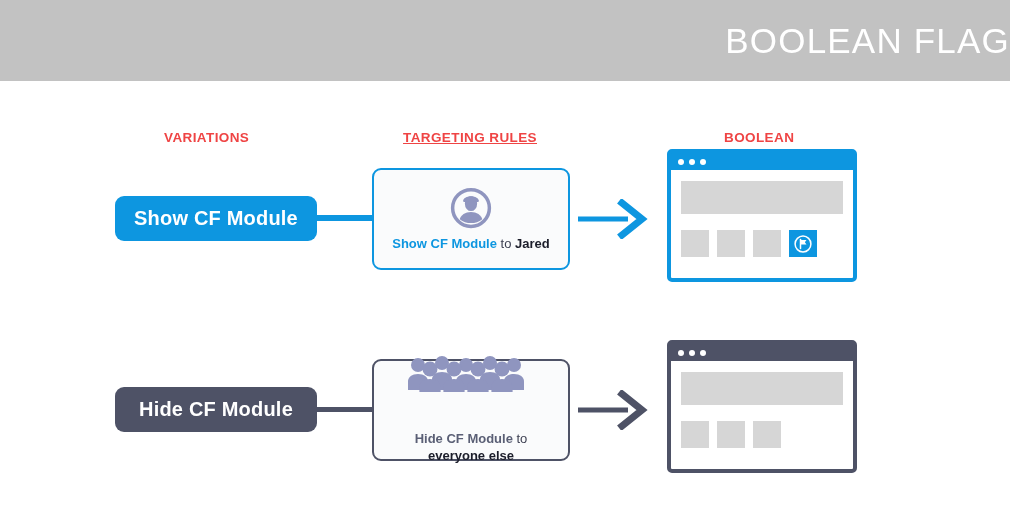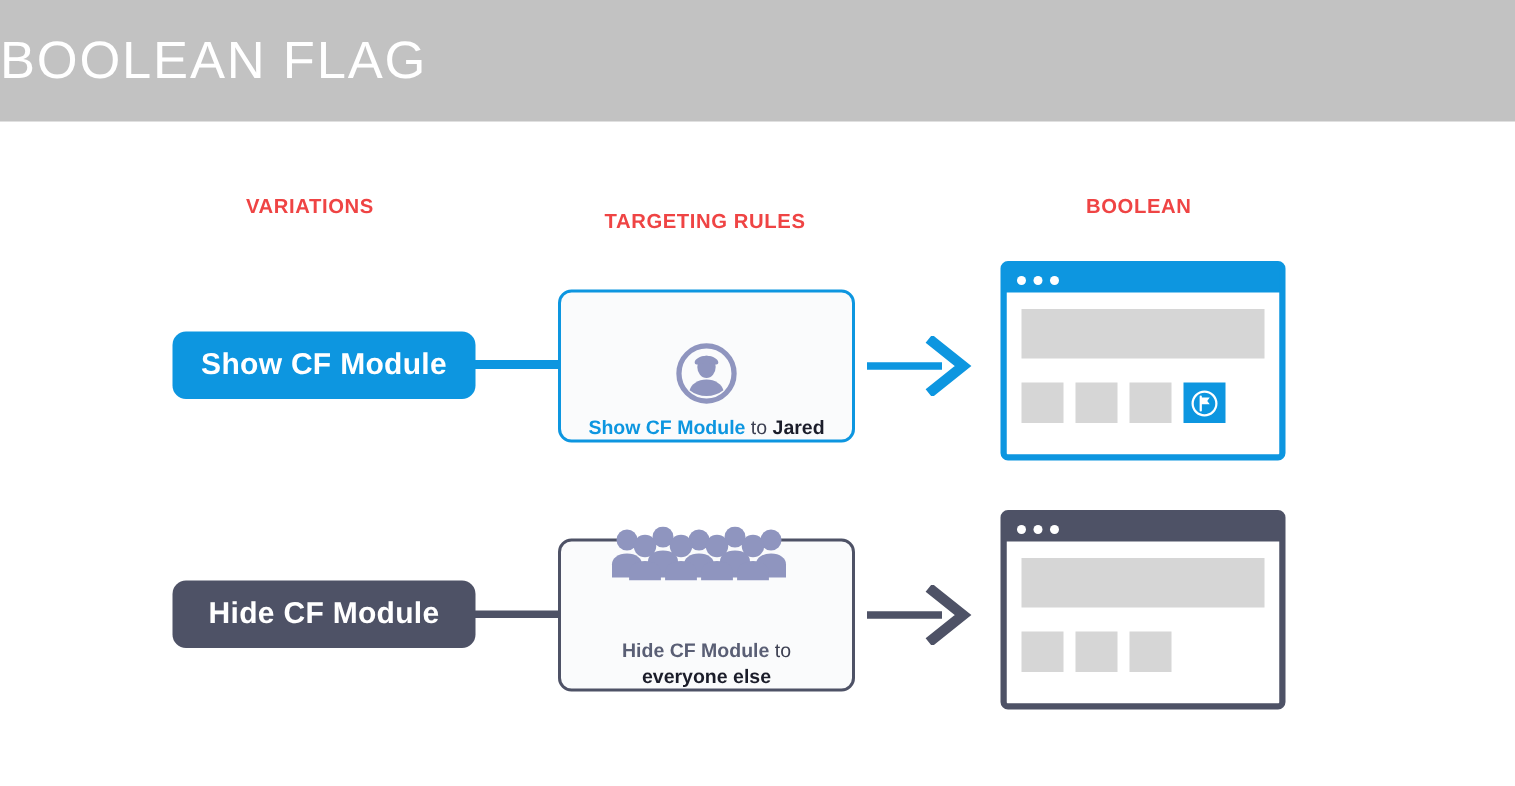--- a/index.html
+++ b/index.html
@@ -16,46 +16,46 @@
   }
 
   
   .banner {
     position: absolute;
     left: 0; top: 0;
     width: 1010px; height: 81px;
     background: #c2c2c2;
     display: flex;
     align-items: center;
-    justify-content: flex-start;
+    justify-content: flex-end;
   }
   .banner-title {
     color: #ffffff;
     font-size: 35px;
     font-weight: 400;
     letter-spacing: 1.2px;
     line-height: 1;
   }
 
   
   .col-head {
     position: absolute;
     font-size: 13.5px;
     font-weight: bold;
     color: #ef4444;
     letter-spacing: 0.4px;
     white-space: nowrap;
   }
   .col-head.variations   { left: 164px; top: 130px; }
-  .col-head.targeting    { left: 403px; top: 140px; }
+  .col-head.targeting    { left: 403px; top: 130px; text-decoration: underline; }
   .col-head.results      { left: 724px; top: 130px; }
 
   
   .row { position: absolute; left: 0; width: 1010px; height: 160px; }
-  .row-1 { top: 164px; }
+  .row-1 { top: 139px; }
   .row-2 { top: 330px; }
 
   
   .pill {
     position: absolute;
     left: 115px;
     top: 57px;
     width: 202px;
     height: 45px;
     border-radius: 9px;
@@ -91,21 +91,21 @@
     left: 372px;
     top: 29px;
     width: 198px;
     height: 102px;
     border-radius: 9px;
     background: #fafbfc;
     box-sizing: border-box;
     display: flex;
     flex-direction: column;
     align-items: center;
-    justify-content: flex-end;
+    justify-content: center;
   }
   .card.blue  { border: 2px solid #0d96e0; }
   .card.slate { border: 2px solid #4e5266; gap: 32px; }
 
   .card-icon {
     display: flex;
     align-items: center;
     justify-content: center;
     margin-bottom: 6px;
   }

